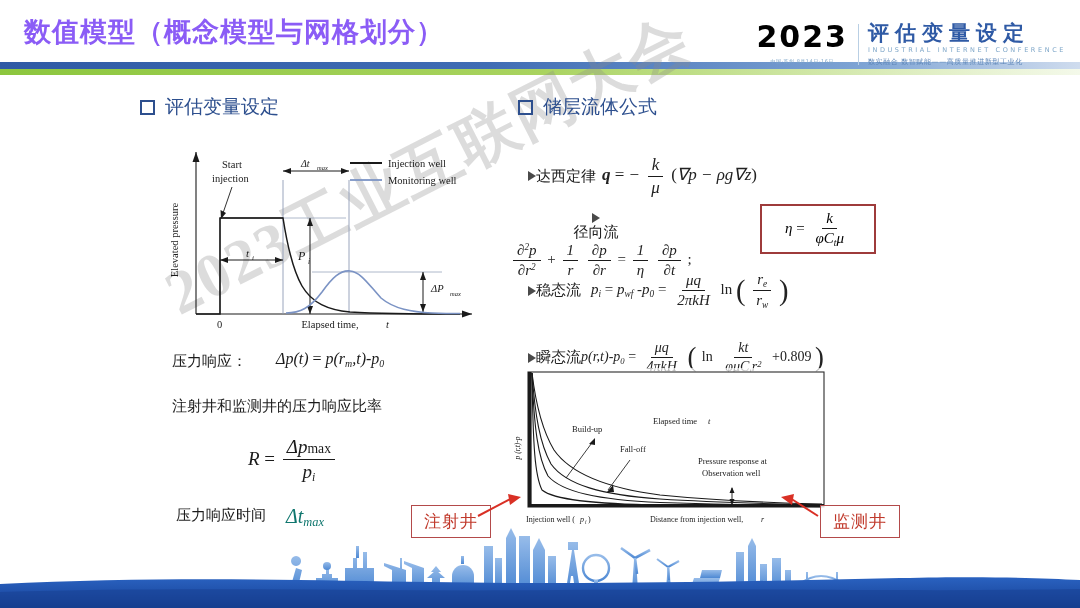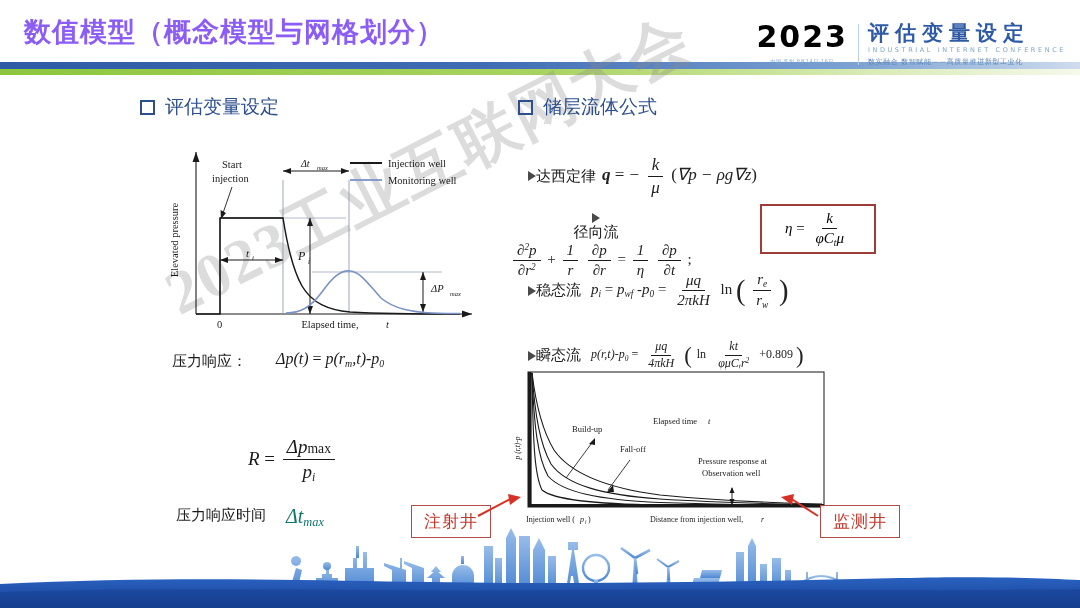--- a/index.html
+++ b/index.html
@@ -278,21 +278,21 @@
           <span class="num">r<sub>e</sub></span>
           <span class="den">r<sub>w</sub></span>
         </span>
       <span class="paren">)</span>
     </span>
   </div>
 
   <div class="arrow-head" style="left:528px;top:340px;">
     <span class="tri"></span>
     <span>瞬态流</span>
-    <span class="mth" style="font-size:12px;margin-left:10px;">
+    <span class="mth" style="font-size:14px;">
       p(r,t)<span class="up">-</span>p<sub>0</sub> <span class="up">=</span>
       <span class="frac">
           <span class="num">μq</span>
           <span class="den">4πkH</span>
         </span>
       <span class="paren">(</span>
       <span class="up" style="margin:0 2px;">ln</span>
       <span class="frac">
           <span class="num">kt</span>
           <span class="den">φμC<sub>t</sub>r<sup>2</sup></span>
@@ -300,20 +300,21 @@
       <span class="up">+</span><span class="up">0.809</span>
       <span class="paren">)</span>
     </span>
   </div>
 
   <div class="txt" style="left:172px;top:352px;font-size:15px;">压力响应：</div>
   <div class="txt mth" style="left:276px;top:350px;font-size:16px;">
     Δp(t) <span class="up">=</span> p(r<sub>m</sub>,t)<span class="up">-</span>p<sub>0</sub>
   </div>
 
+  <div class="txt" style="left:172px;top:397px;font-size:15px;">注射井和监测井的压力响应比率</div>
 
   <div class="txt mth" style="left:248px;top:436px;font-size:19px;">
     R <span class="up">=</span>
     <span class="frac">
         <span class="num">Δp<span class="up" style="font-size:.72em;">max</span></span>
         <span class="den">p<sub>i</sub></span>
       </span>
   </div>
 
   <div class="txt" style="left:176px;top:506px;font-size:15px;">压力响应时间</div>

